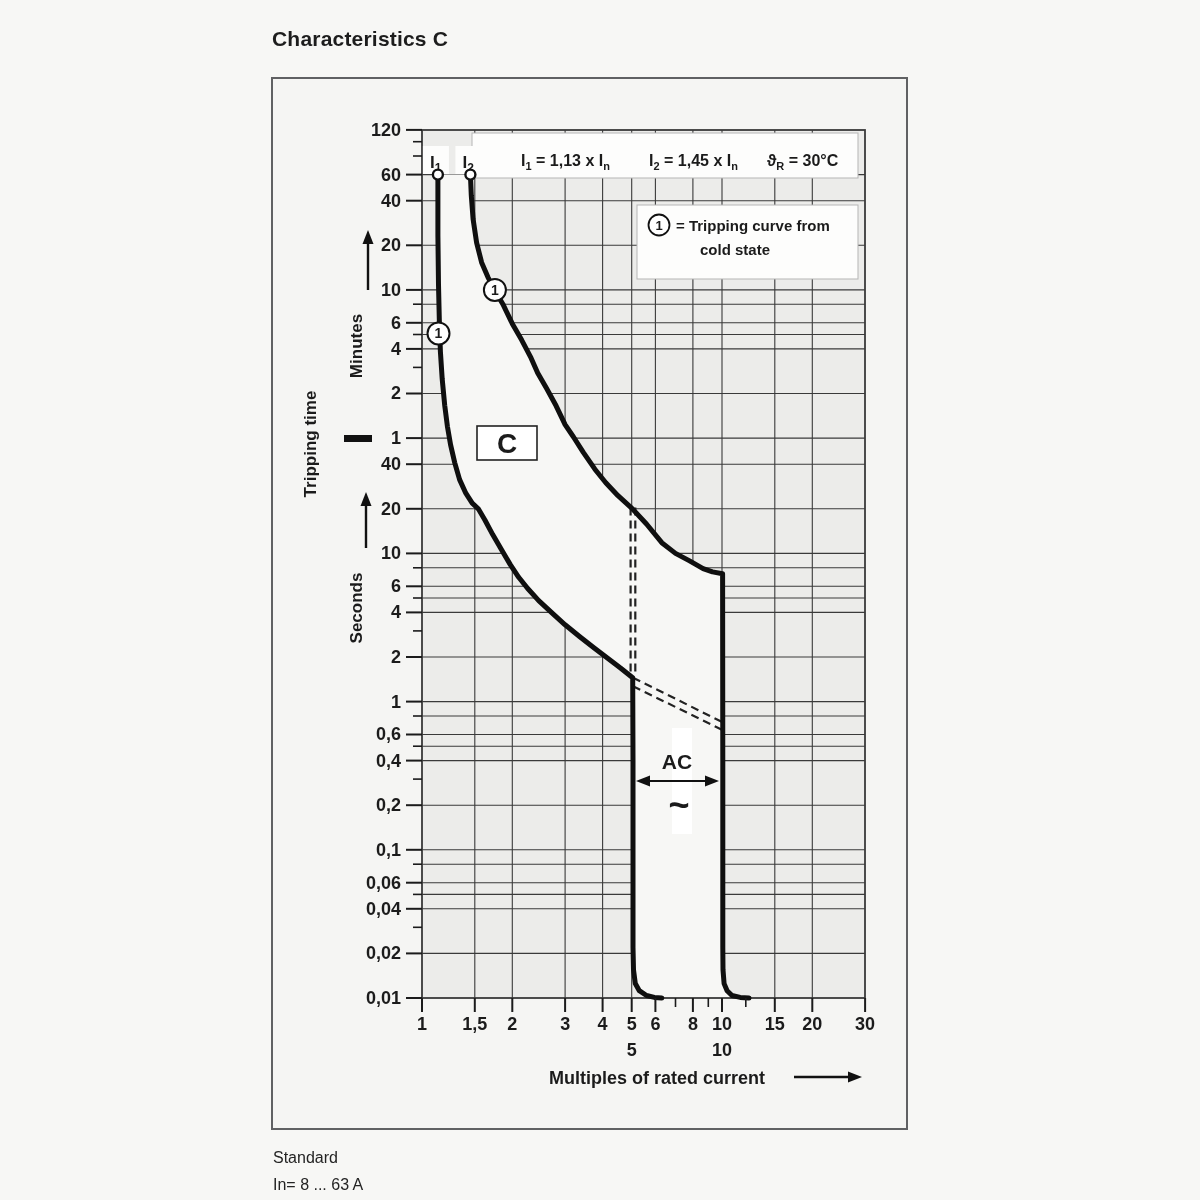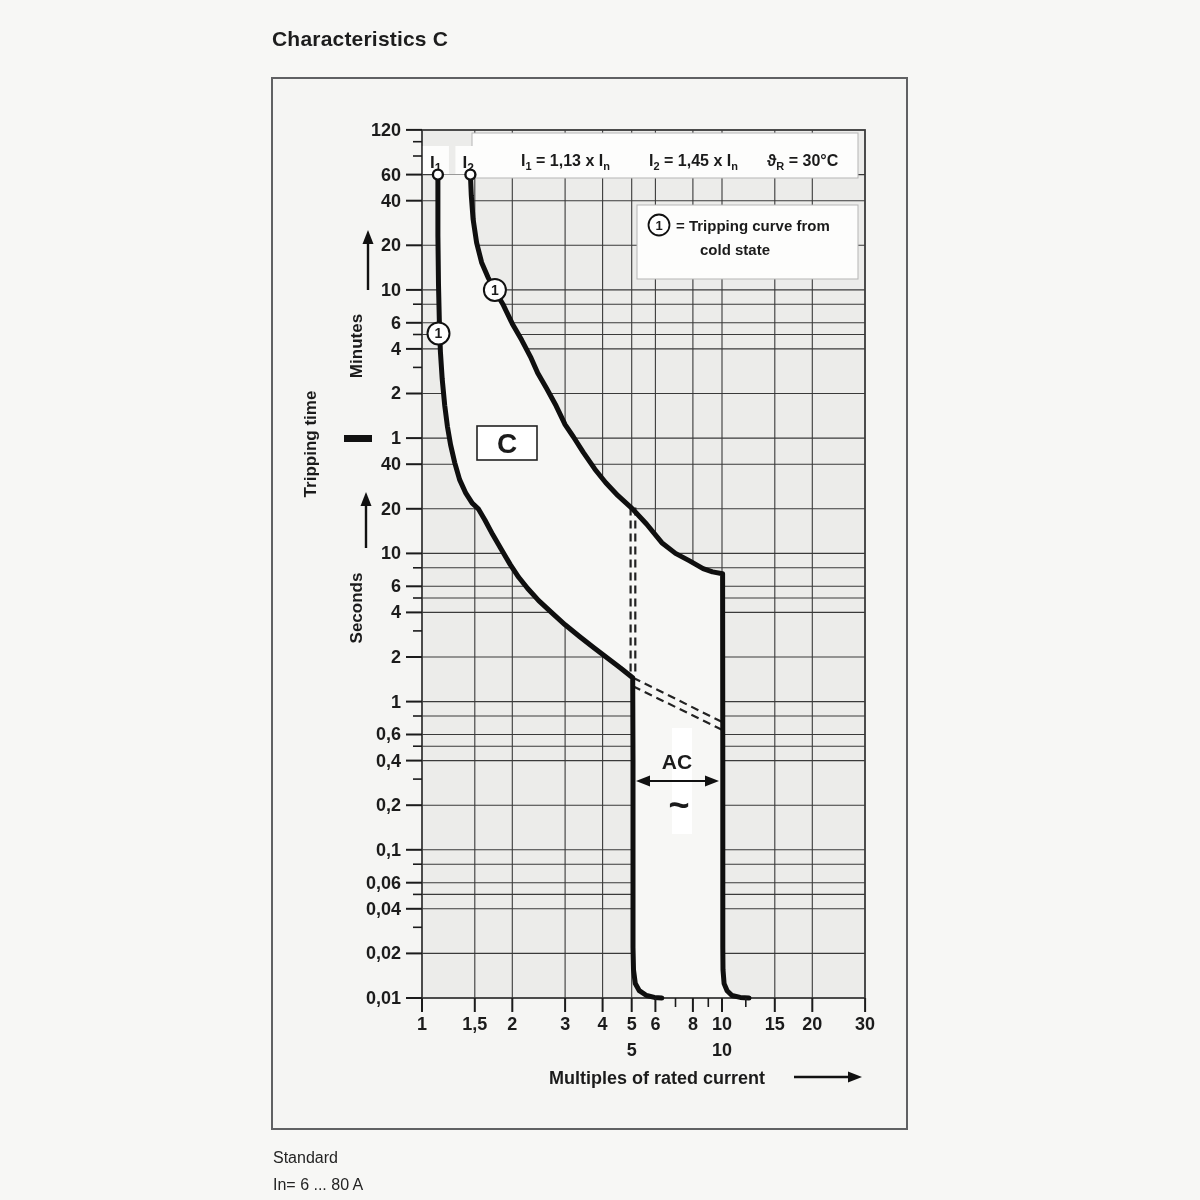--- a/index.html
+++ b/index.html
@@ -218,14 +218,14 @@
       <g>
         <circle cx="437.9" cy="158.6" r="5" fill="#fff" stroke="#111" stroke-width="2.4"></circle>
         <circle cx="470.4" cy="158.6" r="5" fill="#fff" stroke="#111" stroke-width="2.4"></circle>
         <circle cx="438.5" cy="317.4" r="11" fill="#fff" stroke="#111" stroke-width="2"></circle>
         <text x="438.4987584587425" y="322.4267638088064" font-size="14" font-weight="700" text-anchor="middle">1</text>
         <circle cx="494.9" cy="273.9" r="11" fill="#fff" stroke="#111" stroke-width="2"></circle>
         <text x="494.91141460588835" y="278.87798469314407" font-size="14" font-weight="700" text-anchor="middle">1</text>
       </g>
     </svg>
   <div class="foot-line foot-1">Standard</div>
-  <div class="foot-line foot-2">In= 6 ... 80 A</div>
+  <div class="foot-line foot-2">In= 8 ... 63 A</div>
 </div>
 
 </body></html>

